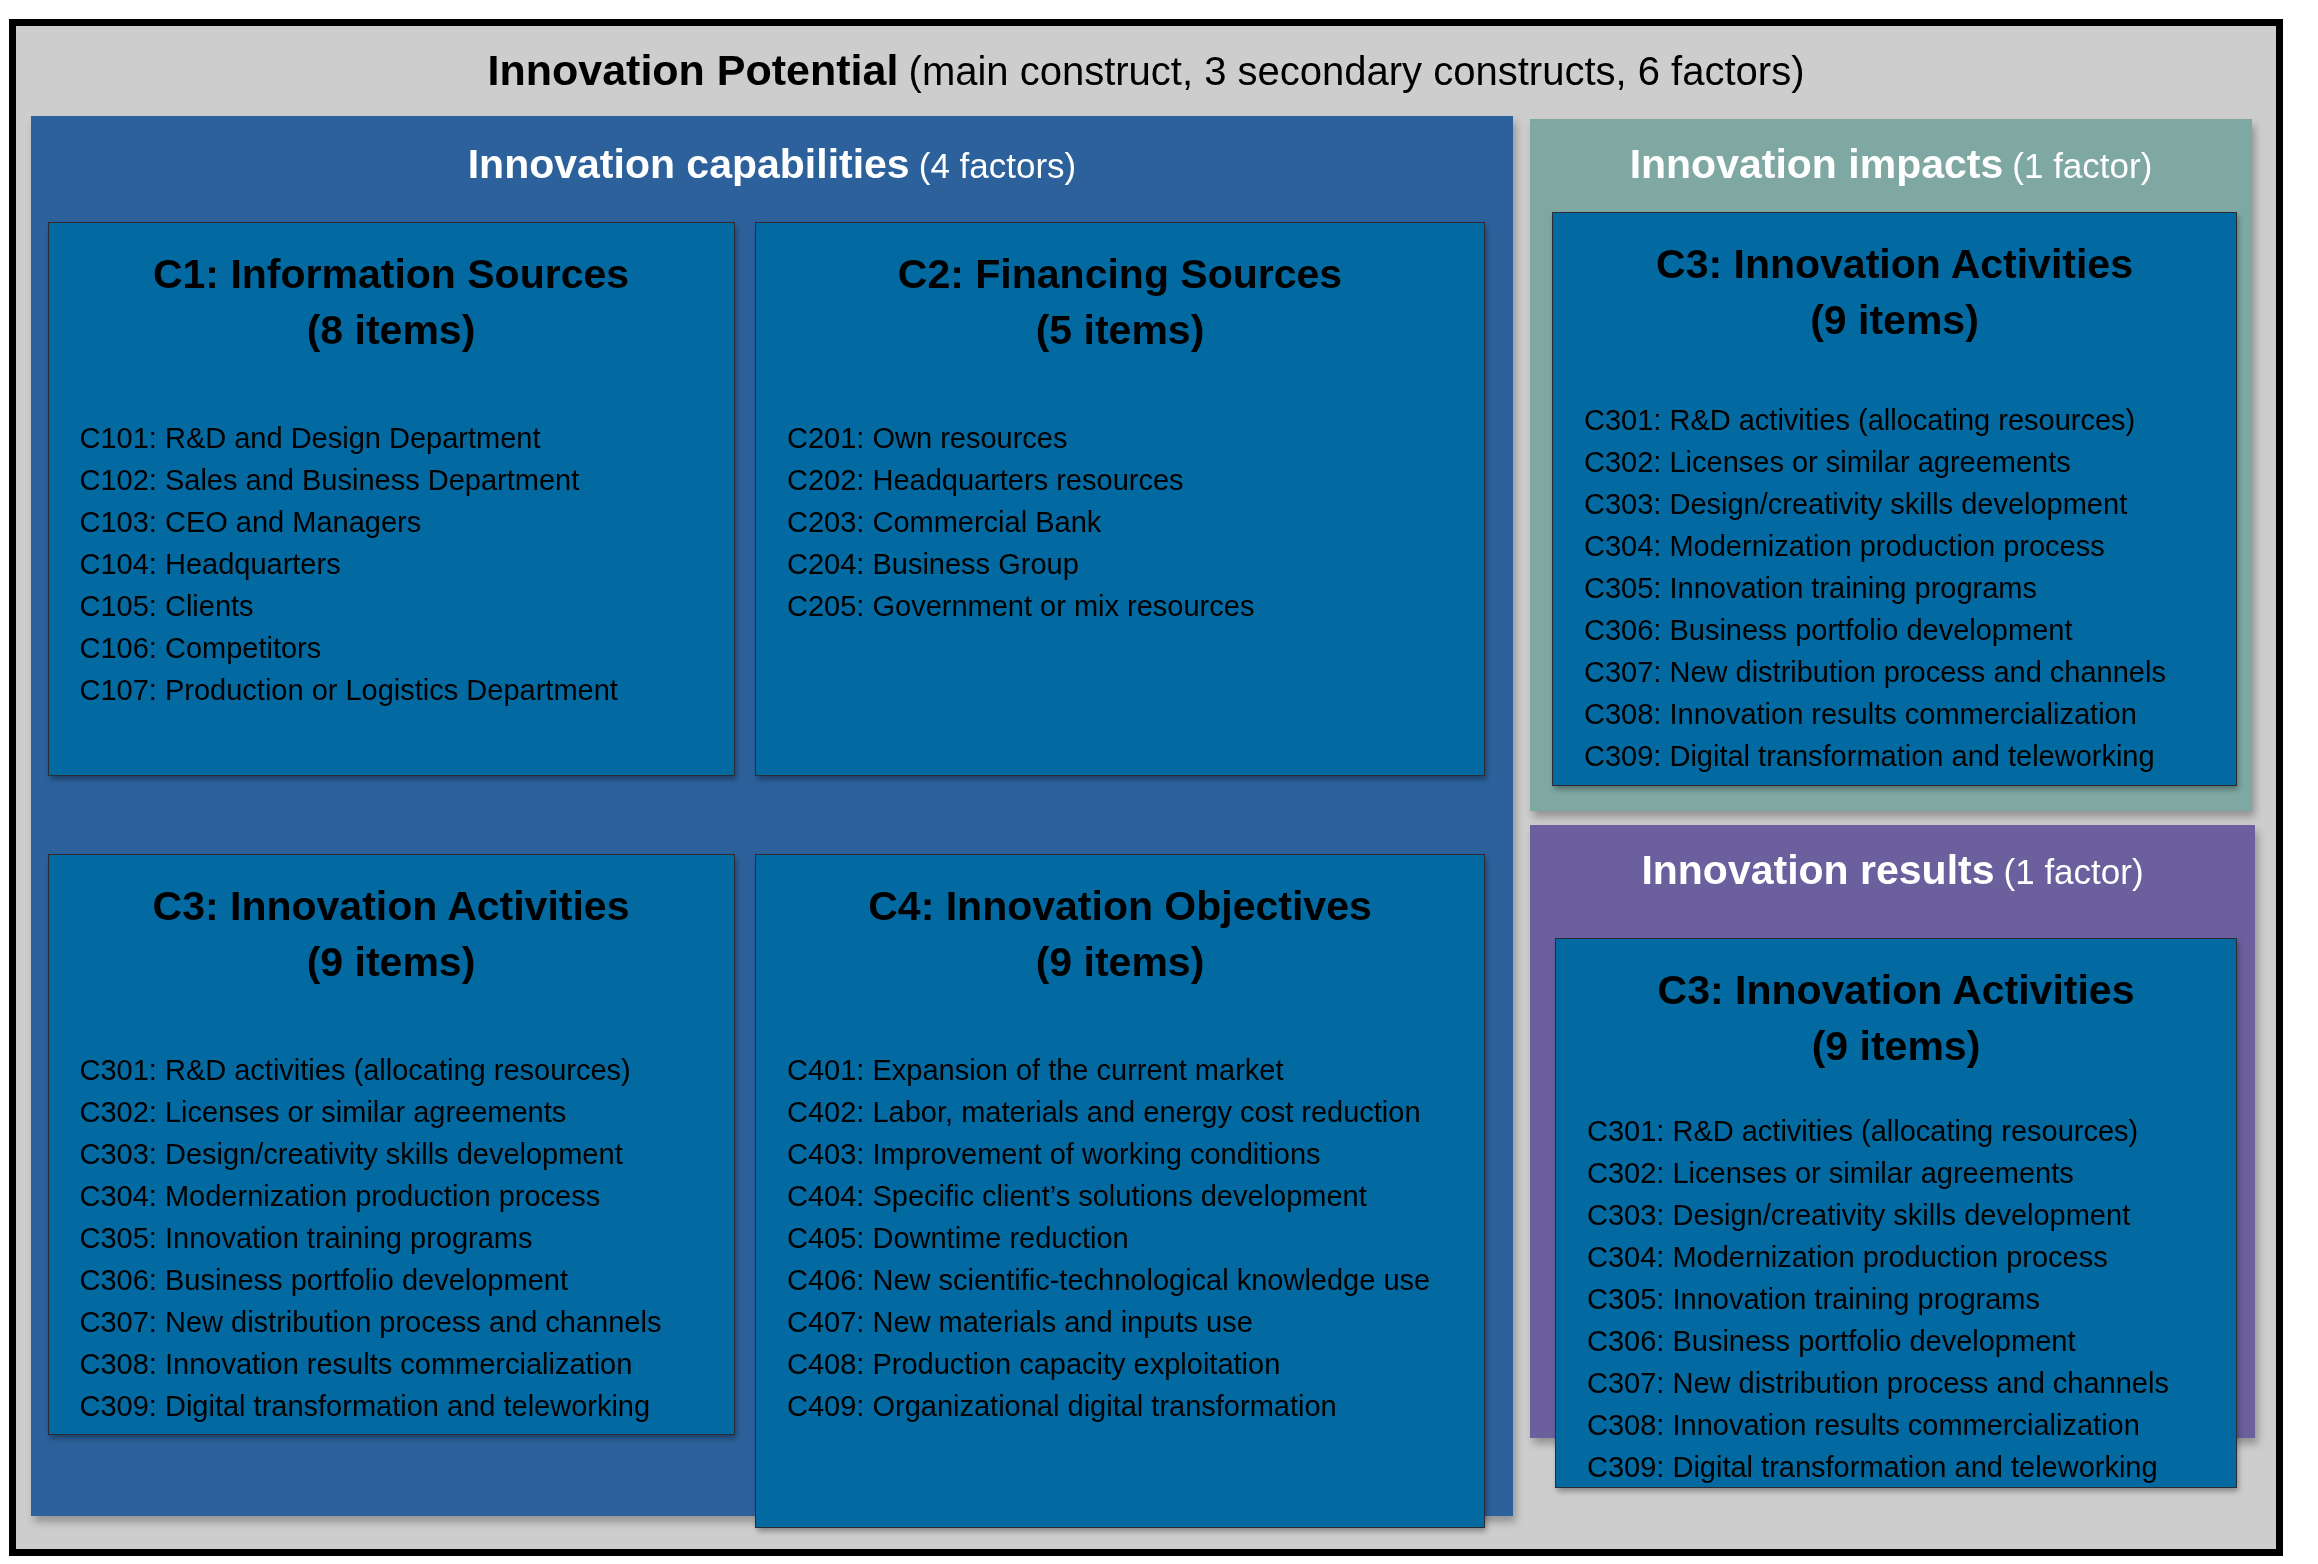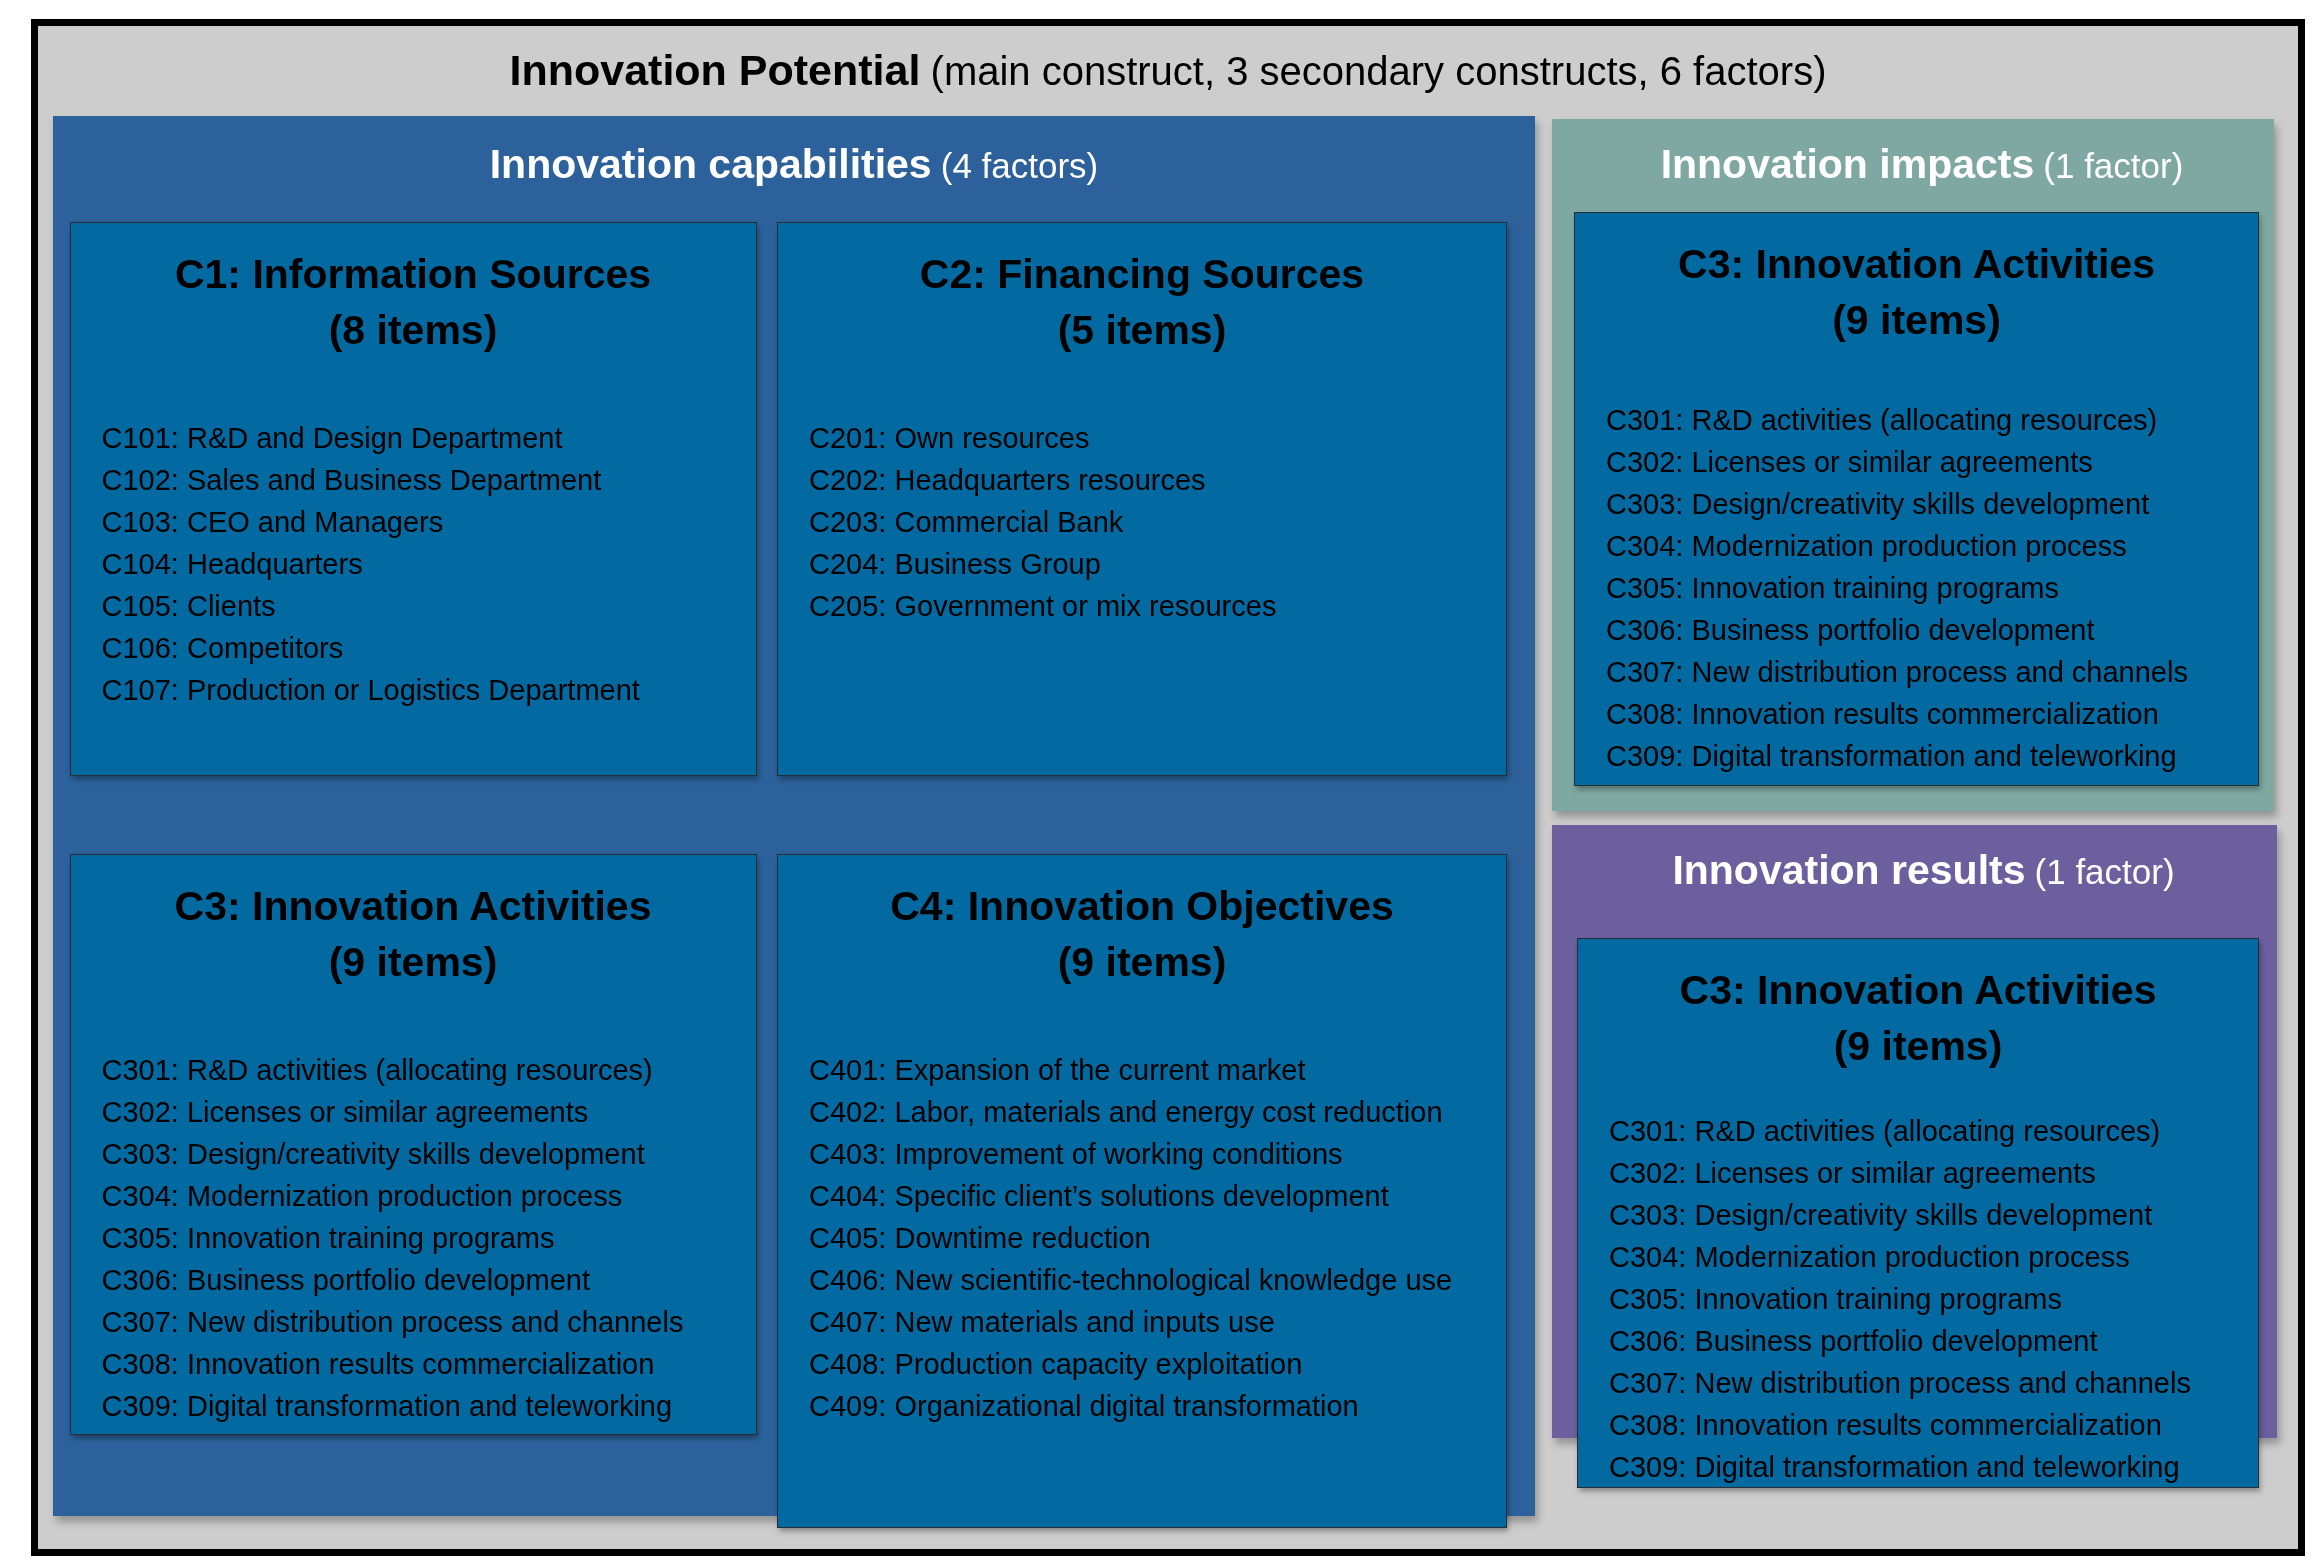--- a/index.html
+++ b/index.html
@@ -7,21 +7,21 @@
     position: relative;
     width: 2319px;
     height: 1565px;
     background: #ffffff;
     font-family: "Liberation Sans", "DejaVu Sans", sans-serif;
     color: #000000;
     overflow: hidden;
   }
   .frame {
     position: absolute;
-    left: 31px; top: 19px;
+    left: 9px; top: 19px;
     width: 2274px; height: 1537px;
     box-sizing: border-box;
     border: 7.7px solid #000000;
     background: #CDCDCD;
   }
   .main-title {
     position: absolute;
     left: 0; top: 20px;
     width: 100%;
     text-align: center;
@@ -36,21 +36,21 @@
   .panel-purple { left: 1514px; top: 799px; width: 725px; height: 613px; background: #6B5F9E; }
 
   .panel-header {
     position: absolute;
     left: 0; top: 25px;
     width: 100%;
     text-align: center;
     color: #ffffff;
     white-space: nowrap;
   }
-  .panel-teal .panel-header, .panel-purple .panel-header { top: 22px; padding-left: 9px; }
+  .panel-teal .panel-header, .panel-purple .panel-header { top: 22px; }
   .panel-header .ph-bold { font-size: 41px; font-weight: bold; }
   .panel-header .ph-reg  { font-size: 35px; font-weight: normal; margin-left: 6.6px; }
 
   .box {
     position: absolute;
     box-sizing: border-box;
     background: #0369a1;
     border: 1.6px solid #2B2B33;
     box-shadow: 2.2px 3.8px 5.5px rgba(0,0,0,0.35);
     overflow: hidden;

